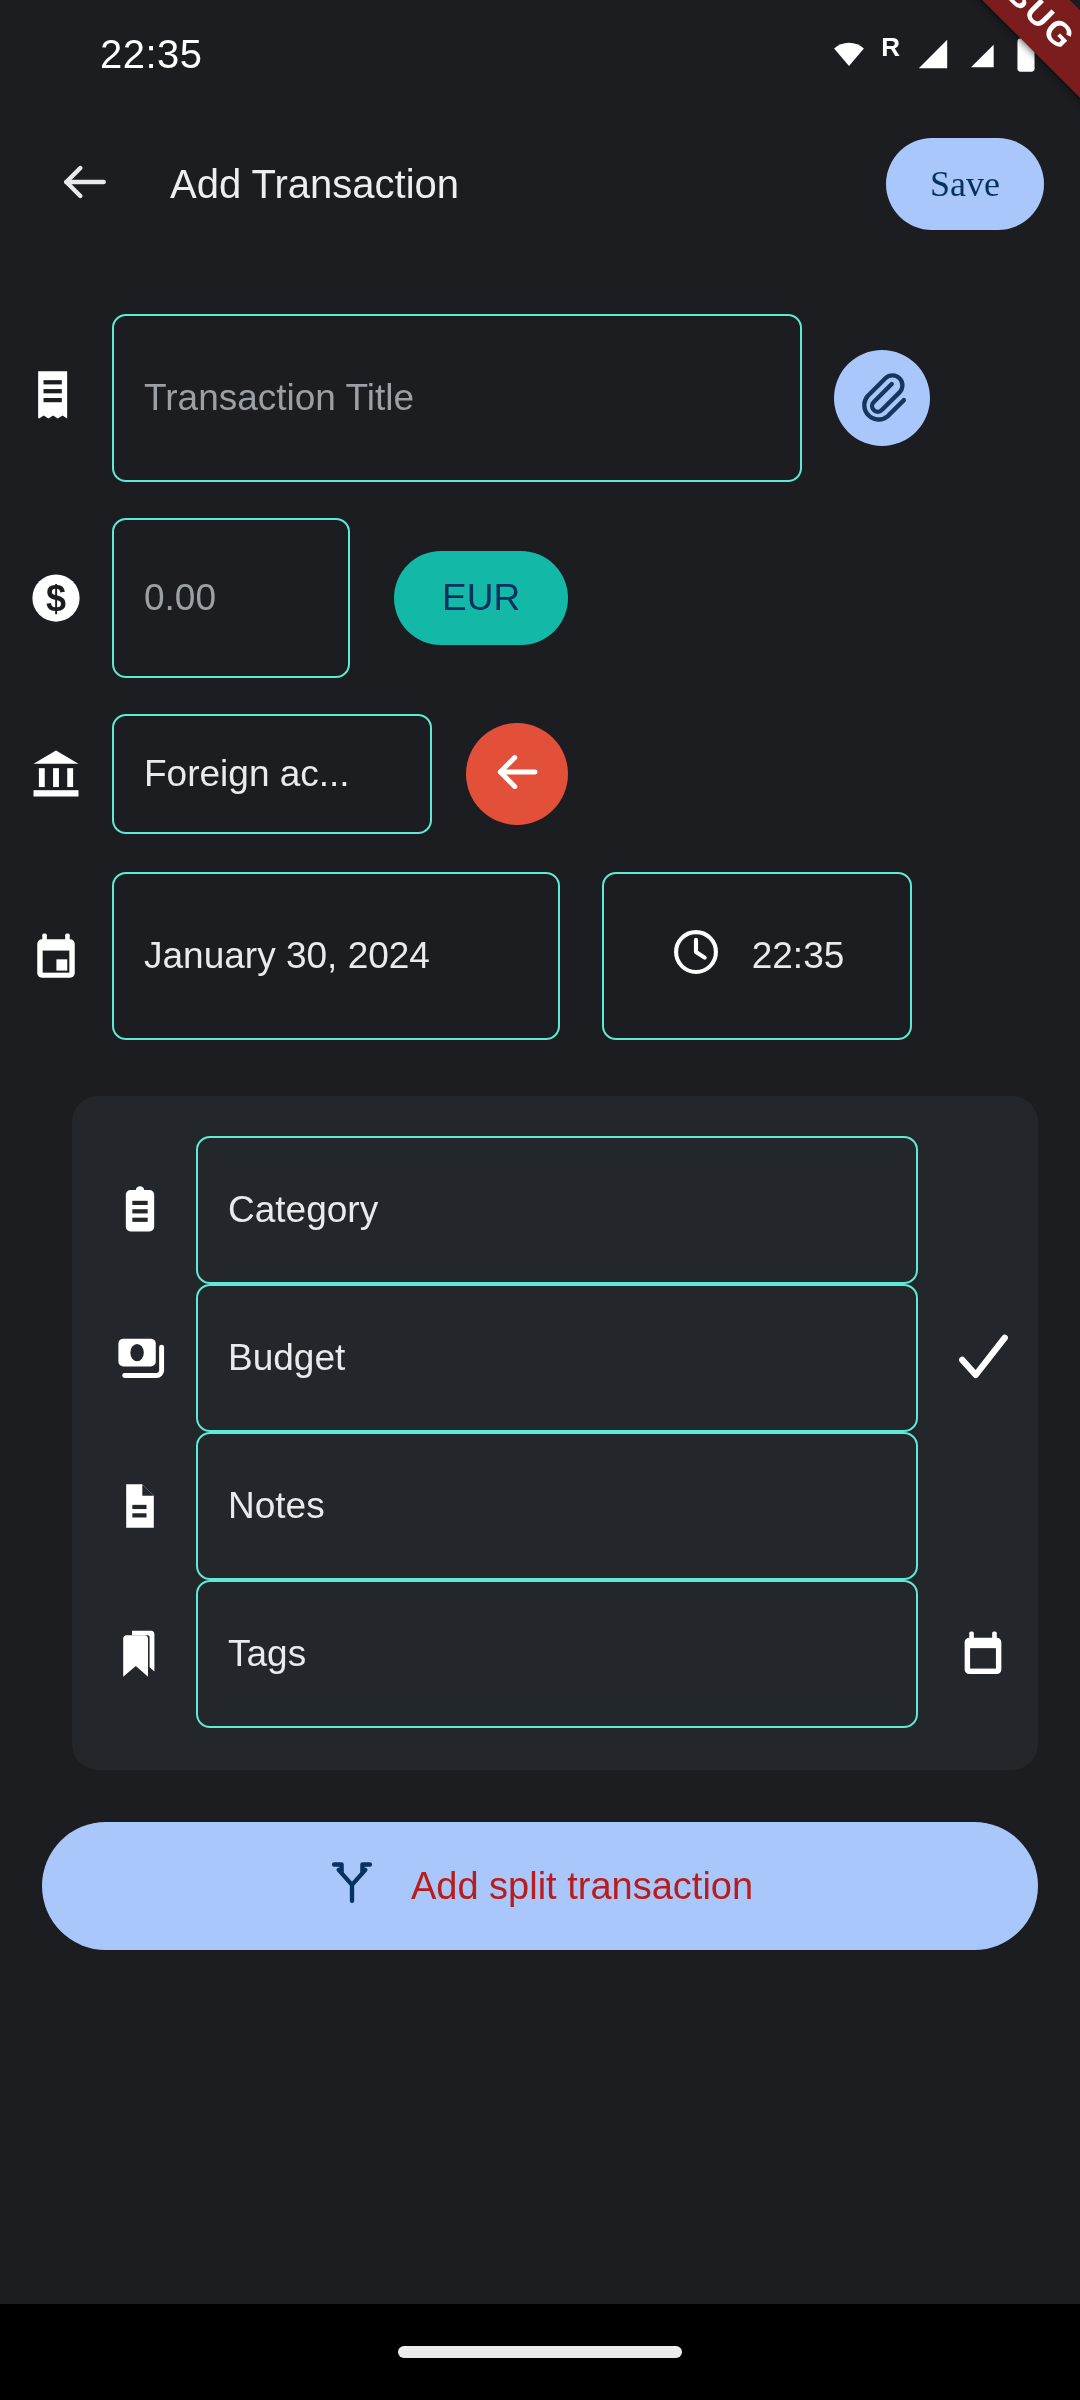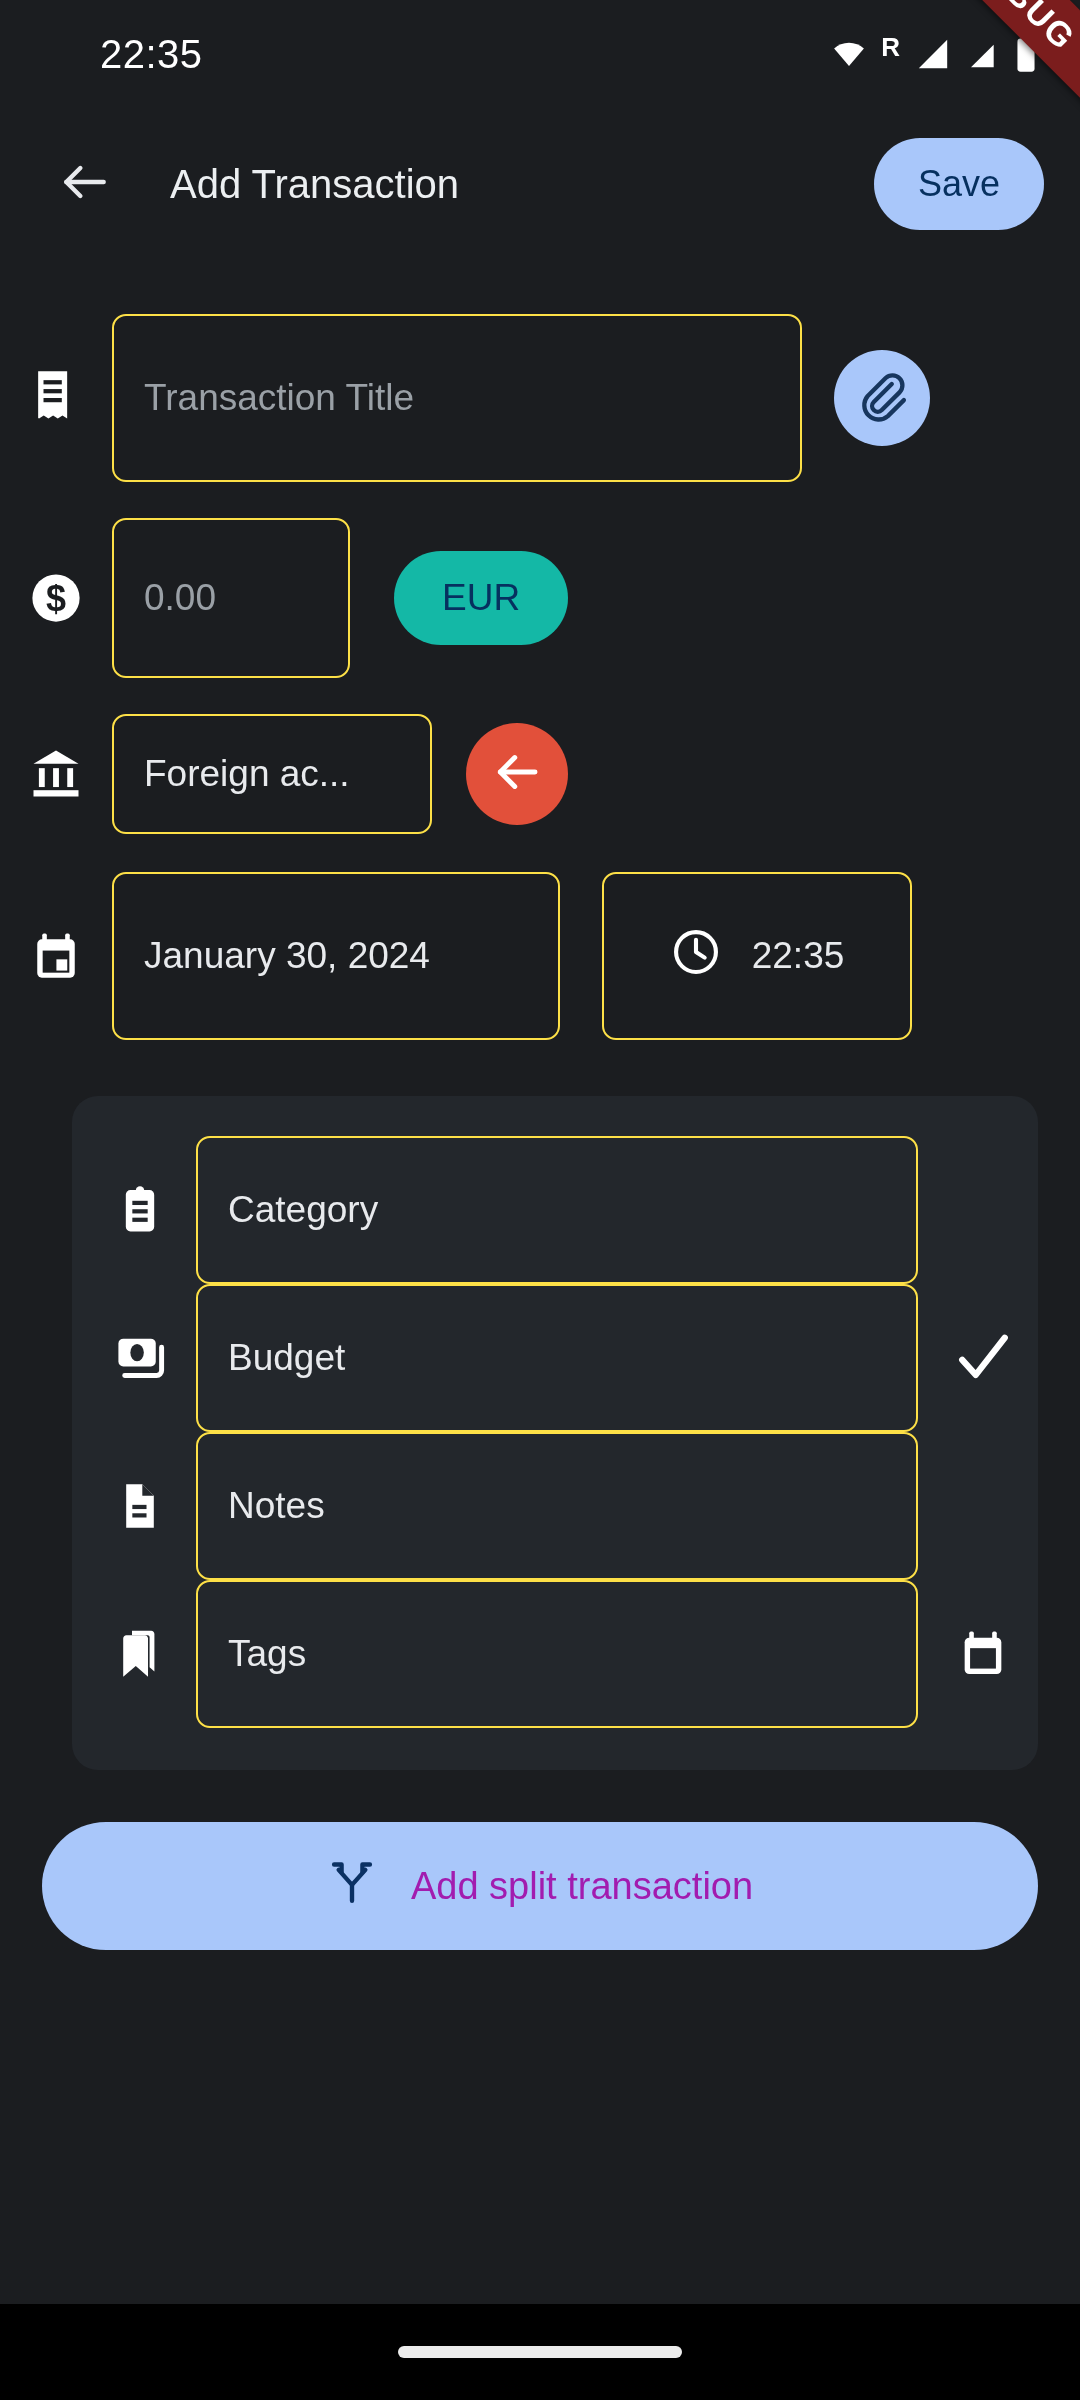--- a/index.html
+++ b/index.html
@@ -62,35 +62,35 @@
   }
   #appbar-title {
     color: #eceff1; font-size: 40px; margin-left: 42px;
     flex: 1 1 auto; white-space: nowrap;
   }
   #save-btn {
     background: #a9c7fa; color: #06305f;
     border-radius: 50px;
     padding: 16px 44px; height: 92px;
     display: flex; align-items: center; justify-content: center;
-    font-size: 36px; flex: 0 0 auto;
+    font-size: 36px; flex: 0 0 auto; font-family: Liberation Serif, serif;
   }
 
   
   #content { position: absolute; top: 260px; left: 0; width: 1080px; }
 
   .row { display: flex; align-items: center; }
   .lead-icon {
     width: 112px; flex: 0 0 112px;
     display: flex; align-items: center; justify-content: center;
     color: #ffffff;
   }
 
   .field {
-    border: 2px solid #fde047;
+    border: 2px solid #5eead4;
     border-radius: 14px;
     background: transparent;
     display: flex; align-items: center;
     padding: 0 30px;
     color: #e8eaed;
     font-size: 37px;
   }
   .field.ph { color: #9aa0a6; }
   .field.err { border-color: #f2b8b5; color: #f2b8b5; }
 
@@ -156,21 +156,21 @@
   .trail-icon {
     width: 110px; flex: 0 0 110px;
     display: flex; align-items: center; justify-content: center;
     color: #ffffff; margin-left: 10px;
   }
 
   
   #split-btn {
     margin: 52px 42px 0 42px;
     height: 128px; border-radius: 70px;
-    background: #a9c7fa; color: #a21caf;
+    background: #a9c7fa; color: #b91c1c;
     display: flex; align-items: center; justify-content: center;
     gap: 34px; font-size: 38px;
   }
 
   
   #navbar {
     position: absolute; bottom: 0; left: 0;
     width: 1080px; height: 96px; background: #000;
     display: flex; align-items: center; justify-content: center;
   }

